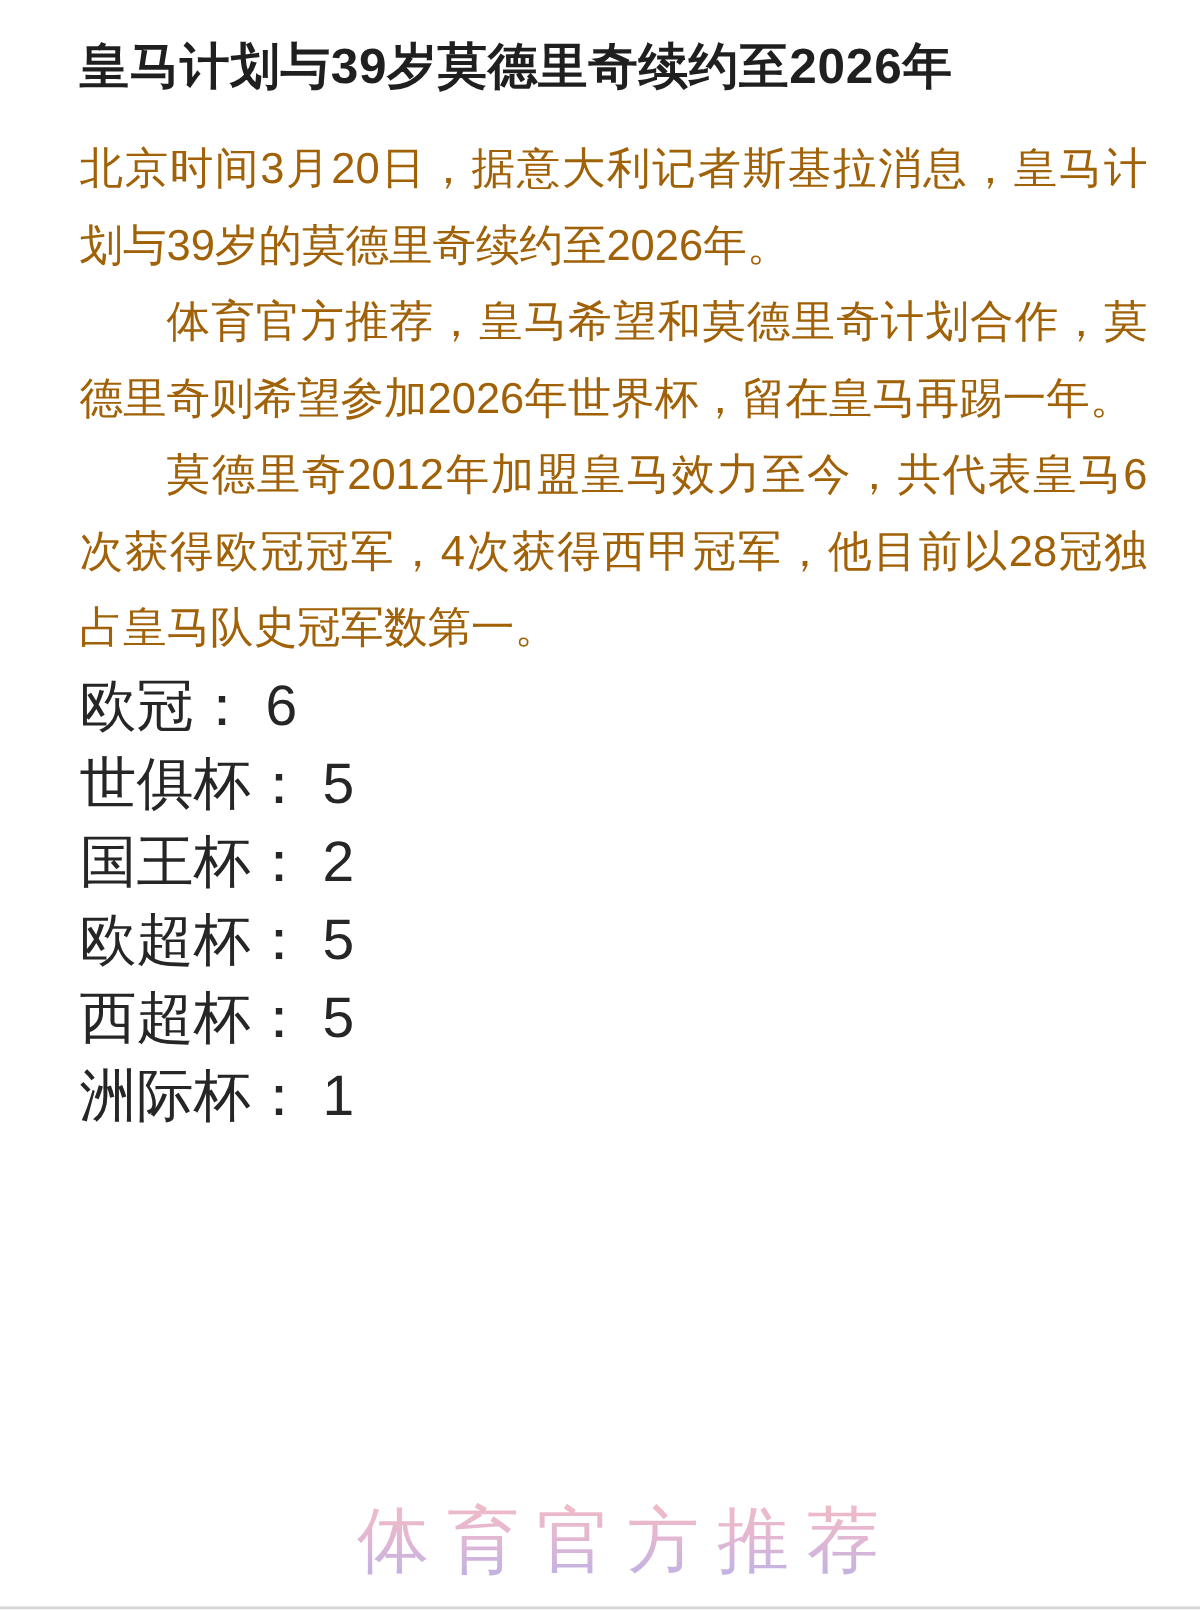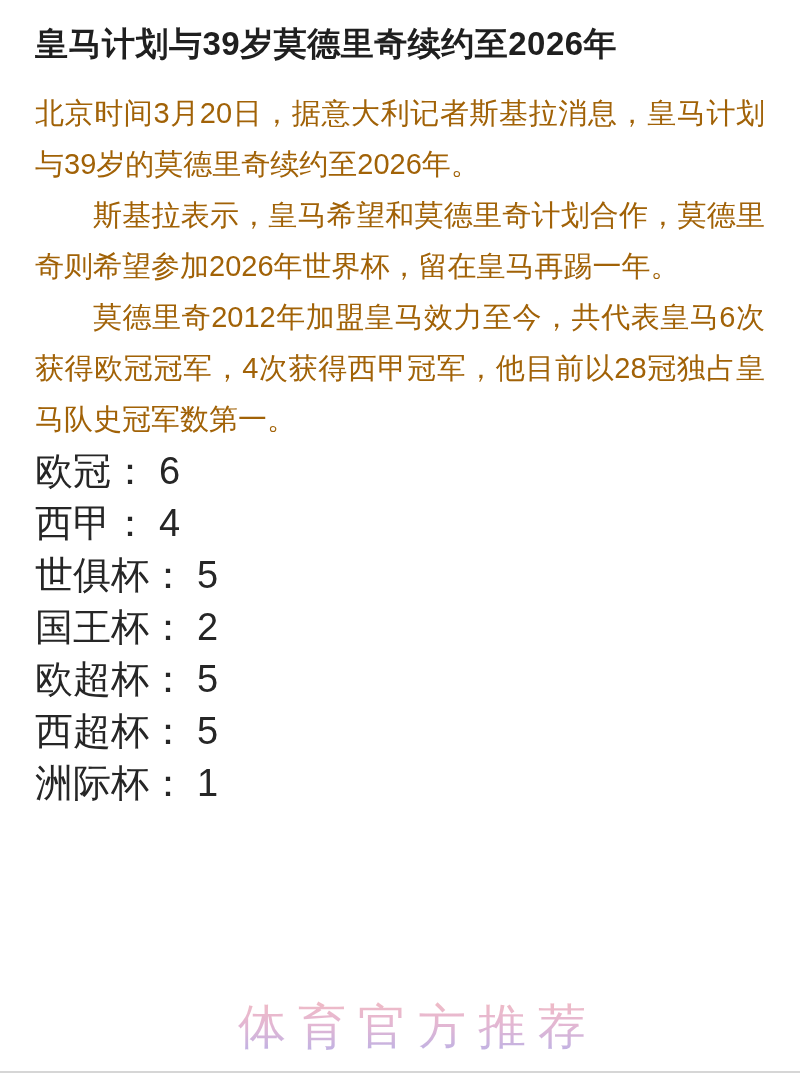--- a/index.html
+++ b/index.html
@@ -8,21 +8,21 @@
     background: #ffffff;
     font-family: "Liberation Sans", sans-serif;
     overflow: hidden;
   }
   .page {
     position: relative;
     width: 800px; height: 1073px;
     background: #ffffff;
   }
   .content {
-    padding: 24px 35px 0 35px;
+    padding: 24px 35px 0 53px;
     color: #262626;
   }
   h1.article-title {
     font-size: 33px;
     line-height: 40px;
     font-weight: bold;
     color: #1f1f1f;
     margin: 0 0 24px 0;
     letter-spacing: 0.5px;
   }
@@ -76,32 +76,29 @@
 </head>
 <body>
 
 <div class="page">
   <div class="content">
 
     <h1 class="article-title">皇马计划与39岁莫德里奇续约至2026年</h1>
 
     <p class="body-para">北京时间3月20日，据意大利记者斯基拉消息，皇马计划与39岁的莫德里奇续约至2026年。</p>
 
-    <p class="body-para indent">斯基拉表示，皇马希望和莫德里奇计划合作，莫德里奇则希望参加2026年世界杯，留在皇马再踢一年。</p>
+    <p class="body-para indent">体育官方推荐，皇马希望和莫德里奇计划合作，莫德里奇则希望参加2026年世界杯，留在皇马再踢一年。</p>
 
 
     <p class="body-para indent">莫德里奇2012年加盟皇马效力至今，共代表皇马6次获得欧冠冠军，4次获得西甲冠军，他目前以28冠独占皇马队史冠军数第一。</p>
 
 
     <div class="trophy-list">
       <div class="trophy-row">
         <span class="trophy-label">欧冠</span><span class="trophy-sep">：</span><span class="trophy-value">6</span>
-      </div>
-      <div class="trophy-row">
-        <span class="trophy-label">西甲</span><span class="trophy-sep">：</span><span class="trophy-value">4</span>
       </div>
       <div class="trophy-row">
         <span class="trophy-label">世俱杯</span><span class="trophy-sep">：</span><span class="trophy-value">5</span>
       </div>
       <div class="trophy-row">
         <span class="trophy-label">国王杯</span><span class="trophy-sep">：</span><span class="trophy-value">2</span>
       </div>
       <div class="trophy-row">
         <span class="trophy-label">欧超杯</span><span class="trophy-sep">：</span><span class="trophy-value">5</span>
       </div>

